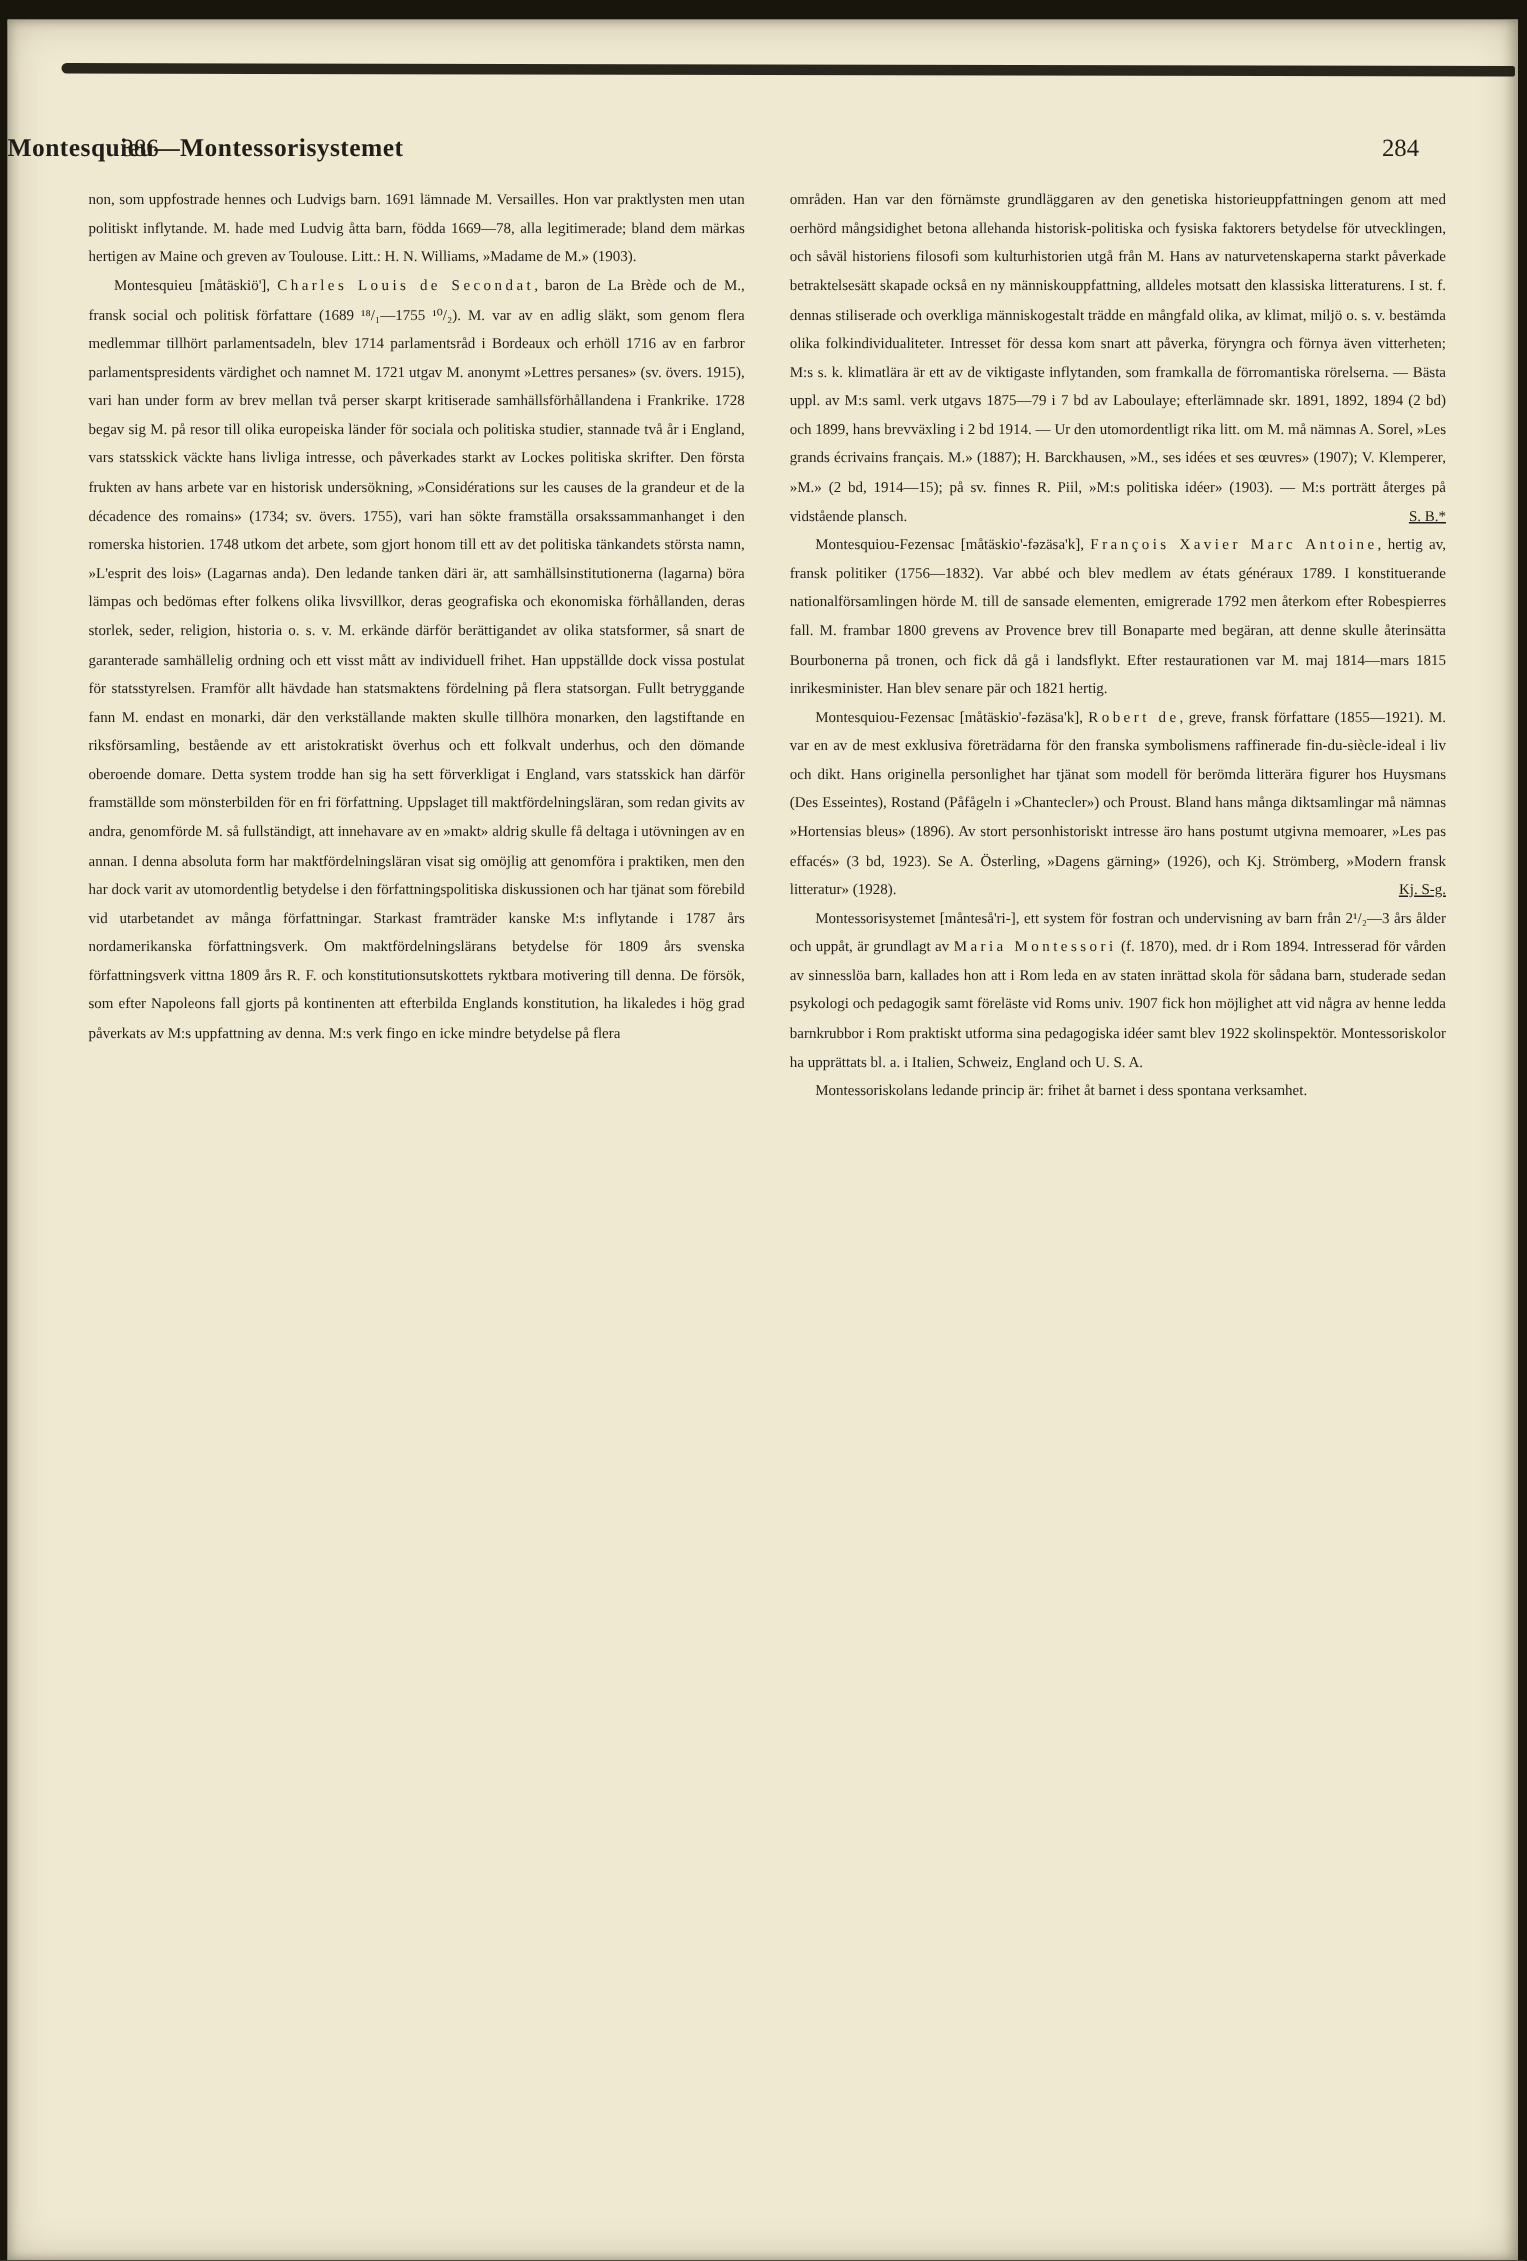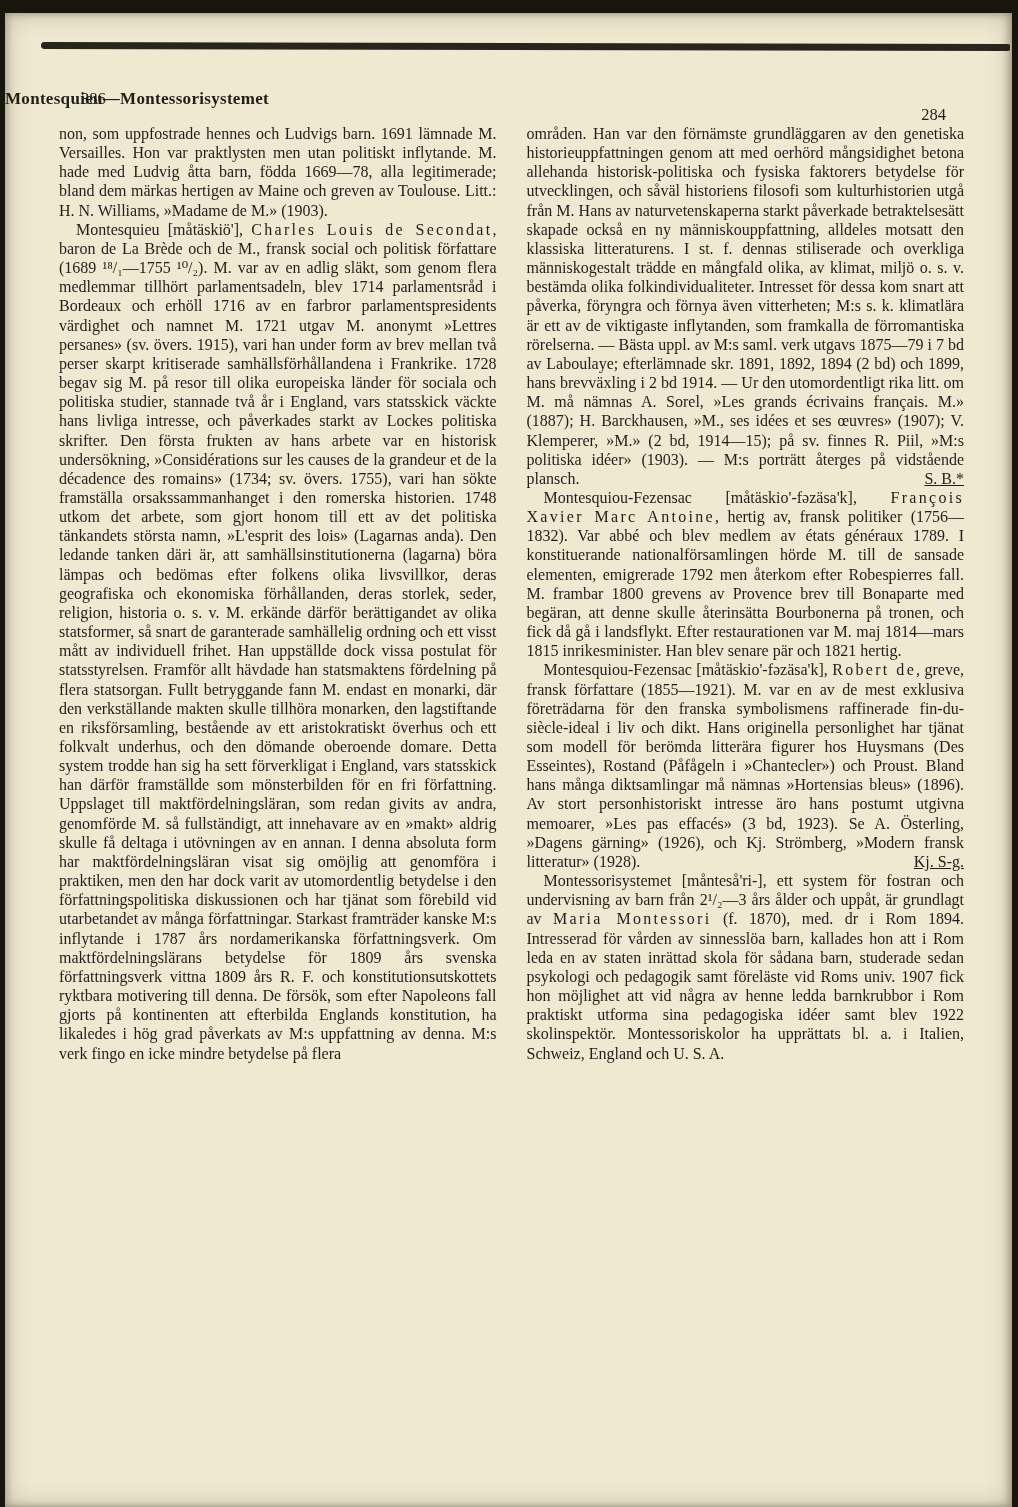--- a/index.html
+++ b/index.html
@@ -15,28 +15,28 @@
   }
   .streak{
     position:absolute;top:30px;left:36px;right:2px;height:7px;
     background:var(--scan-edge,#17150c);
     border-radius:4px 2px 2px 4px;
     transform:rotate(.12deg);
     opacity:.92;
   }
   .header{position:relative;margin-top:76px;height:22px;color:var(--ink,#201e19);font-size:16.5px;}
   .pagenum-left{position:absolute;left:76px;top:0;}
-  .pagenum-right{position:absolute;right:66px;top:16px;}
+  .pagenum-right{position:absolute;right:66px;top:0;}
   .page-title{position:absolute;left:0;right:0;top:0;text-align:left;font-weight:bold;font-size:17px;letter-spacing:.3px;}
   .columns{
     display:flex;gap:30px;
     padding:13px 48px 0 54px;
     height:1346px;overflow:hidden;
   }
-  .col{flex:1 1 0;min-width:0;text-align:justify;font-size:16px;line-height:19.15px;color:var(--ink,#201e19);}
+  .col{flex:1 1 0;min-width:0;text-align:justify;font-size:10px;line-height:19.15px;color:var(--ink,#201e19);}
   .para{margin:0;}
   .para.indent{text-indent:17px;}
   .bold{font-weight:normal;}
   .spaced{letter-spacing:2.3px;}
   .italic{}
   .signature{float:right;padding-left:8px;text-decoration:underline;}
 </style>
 </head>
 <body>
 
@@ -51,16 +51,17 @@
     <div class="columns">
       <div class="col" id="col-left">
           <p class="para"><span>non, som uppfostrade hennes och Ludvigs barn. 1691 lämnade M. Versailles. Hon var praktlysten men utan politiskt inflytande. M. hade med Ludvig åtta barn, födda 1669—78, alla legitimerade; bland dem märkas hertigen av Maine och greven av Toulouse. Litt.: H. N. Williams, »Madame de M.» (1903).</span></p>
           <p class="para indent"><span class="bold">Montesquieu</span><span> [måtäskiö'], </span><span class="spaced">Charles Louis de Secondat</span><span>, baron de La Brède och de M., fransk social och politisk författare (1689 ¹⁸/₁—1755 ¹⁰/₂). M. var av en adlig släkt, som genom flera medlemmar tillhört parlamentsadeln, blev 1714 parlamentsråd i Bordeaux och erhöll 1716 av en farbror parlamentspresidents värdighet och namnet M. 1721 utgav M. anonymt »Lettres persanes» (sv. övers. 1915), vari han under form av brev mellan två perser skarpt kritiserade samhällsförhållandena i Frankrike. 1728 begav sig M. på resor till olika europeiska länder för sociala och politiska studier, stannade två år i England, vars statsskick väckte hans livliga intresse, och påverkades starkt av Lockes politiska skrifter. Den första frukten av hans arbete var en historisk undersökning, »Considérations sur les causes de la grandeur et de la décadence des romains» (1734; sv. övers. 1755), vari han sökte framställa orsakssammanhanget i den romerska historien. 1748 utkom det arbete, som gjort honom till ett av det politiska tänkandets största namn, »L'esprit des lois» (Lagarnas anda). Den ledande tanken däri är, att samhällsinstitutionerna (lagarna) böra lämpas och bedömas efter folkens olika livsvillkor, deras geografiska och ekonomiska förhållanden, deras storlek, seder, religion, historia o. s. v. M. erkände därför berättigandet av olika statsformer, så snart de garanterade samhällelig ordning och ett visst mått av individuell frihet. Han uppställde dock vissa postulat för statsstyrelsen. Framför allt hävdade han statsmaktens fördelning på flera statsorgan. Fullt betryggande fann M. endast en monarki, där den verkställande makten skulle tillhöra monarken, den lagstiftande en riksförsamling, bestående av ett aristokratiskt överhus och ett folkvalt underhus, och den dömande oberoende domare. Detta system trodde han sig ha sett förverkligat i England, vars statsskick han därför framställde som mönsterbilden för en fri författning. Uppslaget till maktfördelningsläran, som redan givits av andra, genomförde M. så fullständigt, att innehavare av en »makt» aldrig skulle få deltaga i utövningen av en annan. I denna absoluta form har maktfördelningsläran visat sig omöjlig att genomföra i praktiken, men den har dock varit av utomordentlig betydelse i den författningspolitiska diskussionen och har tjänat som förebild vid utarbetandet av många författningar. Starkast framträder kanske M:s inflytande i 1787 års nordamerikanska författningsverk. Om maktfördelningslärans betydelse för 1809 års svenska författningsverk vittna 1809 års R. F. och konstitutionsutskottets ryktbara motivering till denna. De försök, som efter Napoleons fall gjorts på kontinenten att efterbilda Englands konstitution, ha likaledes i hög grad påverkats av M:s uppfattning av denna. M:s verk fingo en icke mindre betydelse på flera</span></p>
         </div>
       <div class="col" id="col-right">
           <p class="para"><span>områden. Han var den förnämste grundläggaren av den genetiska historieuppfattningen genom att med oerhörd mångsidighet betona allehanda historisk-politiska och fysiska faktorers betydelse för utvecklingen, och såväl historiens filosofi som kulturhistorien utgå från M. Hans av naturvetenskaperna starkt påverkade betraktelsesätt skapade också en ny människouppfattning, alldeles motsatt den klassiska litteraturens. I st. f. dennas stiliserade och overkliga människogestalt trädde en mångfald olika, av klimat, miljö o. s. v. bestämda olika folkindividualiteter. Intresset för dessa kom snart att påverka, föryngra och förnya även vitterheten; M:s s. k. klimatlära är ett av de viktigaste inflytanden, som framkalla de förromantiska rörelserna. — Bästa uppl. av M:s saml. verk utgavs 1875—79 i 7 bd av Laboulaye; efterlämnade skr. 1891, 1892, 1894 (2 bd) och 1899, hans brevväxling i 2 bd 1914. — Ur den utomordentligt rika litt. om M. må nämnas A. Sorel, »Les grands écrivains français. M.» (1887); H. Barckhausen, »M., ses idées et ses œuvres» (1907); V. Klemperer, »M.» (2 bd, 1914—15); på sv. finnes R. Piil, »M:s politiska idéer» (1903). — M:s porträtt återges på vidstående plansch.</span><span class="signature">S. B.*</span></p>
           <p class="para indent"><span class="bold">Montesquiou-Fezensac</span><span> [måtäskio'-fəzäsa'k], </span><span class="spaced">François Xavier Marc Antoine</span><span>, hertig av, fransk politiker (1756—1832). Var abbé och blev medlem av états généraux 1789. I konstituerande nationalförsamlingen hörde M. till de sansade elementen, emigrerade 1792 men återkom efter Robespierres fall. M. frambar 1800 grevens av Provence brev till Bonaparte med begäran, att denne skulle återinsätta Bourbonerna på tronen, och fick då gå i landsflykt. Efter restaurationen var M. maj 1814—mars 1815 inrikesminister. Han blev senare pär och 1821 hertig.</span></p>
           <p class="para indent"><span class="bold">Montesquiou-Fezensac</span><span> [måtäskio'-fəzäsa'k], </span><span class="spaced">Robert de</span><span>, greve, fransk författare (1855—1921). M. var en av de mest exklusiva företrädarna för den franska symbolismens raffinerade </span><span class="italic">fin-du-siècle</span><span>-ideal i liv och dikt. Hans originella personlighet har tjänat som modell för berömda litterära figurer hos Huysmans (Des Esseintes), Rostand (Påfågeln i »Chantecler») och Proust. Bland hans många diktsamlingar må nämnas »Hortensias bleus» (1896). Av stort personhistoriskt intresse äro hans postumt utgivna memoarer, »Les pas effacés» (3 bd, 1923). Se A. Österling, »Dagens gärning» (1926), och Kj. Strömberg, »Modern fransk litteratur» (1928).</span><span class="signature">Kj. S-g.</span></p>
           <p class="para indent"><span class="bold">Montessorisystemet</span><span> [månteså'ri-], ett system för fostran och undervisning av barn från 2¹/₂—3 års ålder och uppåt, är grundlagt av </span><span class="spaced">Maria Montessori</span><span> (f. 1870), med. dr i Rom 1894. Intresserad för vården av sinnesslöa barn, kallades hon att i Rom leda en av staten inrättad skola för sådana barn, studerade sedan psykologi och pedagogik samt föreläste vid Roms univ. 1907 fick hon möjlighet att vid några av henne ledda barnkrubbor i Rom praktiskt utforma sina pedagogiska idéer samt blev 1922 skolinspektör. Montessoriskolor ha upprättats bl. a. i Italien, Schweiz, England och U. S. A.</span></p>
+          <p class="para indent"><span>Montessoriskolans ledande princip är: frihet åt barnet i dess spontana verksamhet.</span></p>
         </div>
     </div>
   </div>
 </div>
 
 </body></html>

